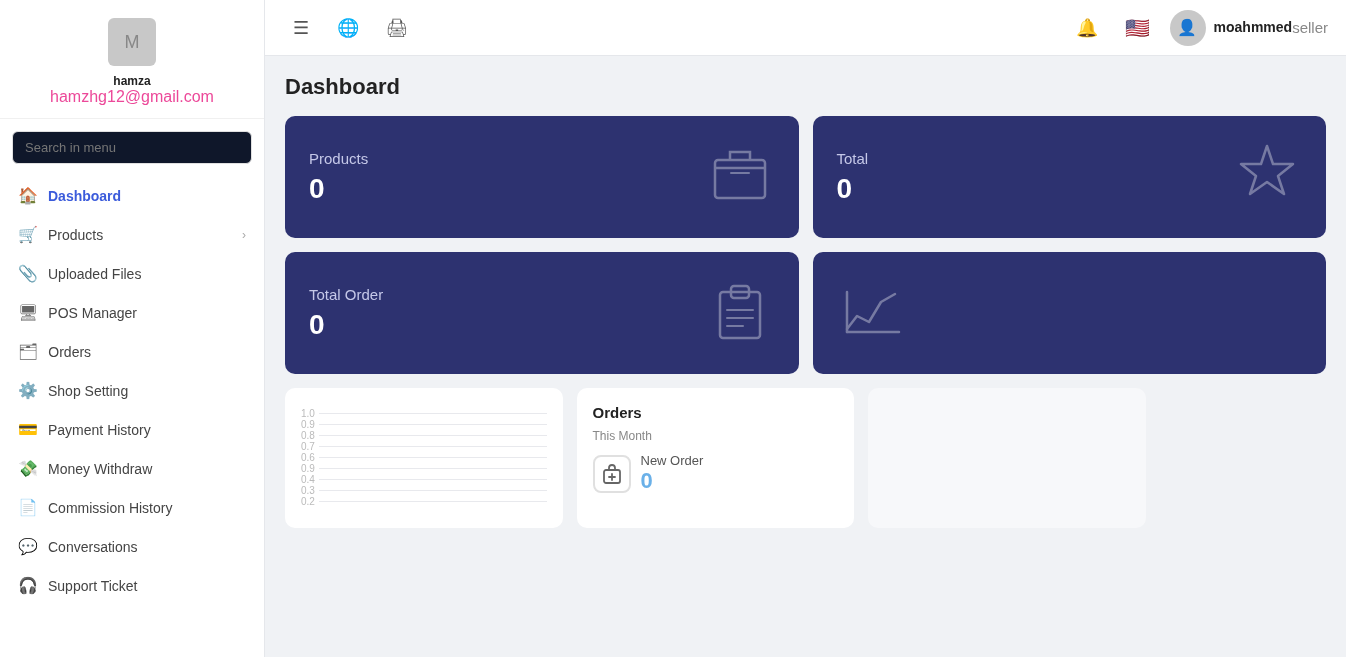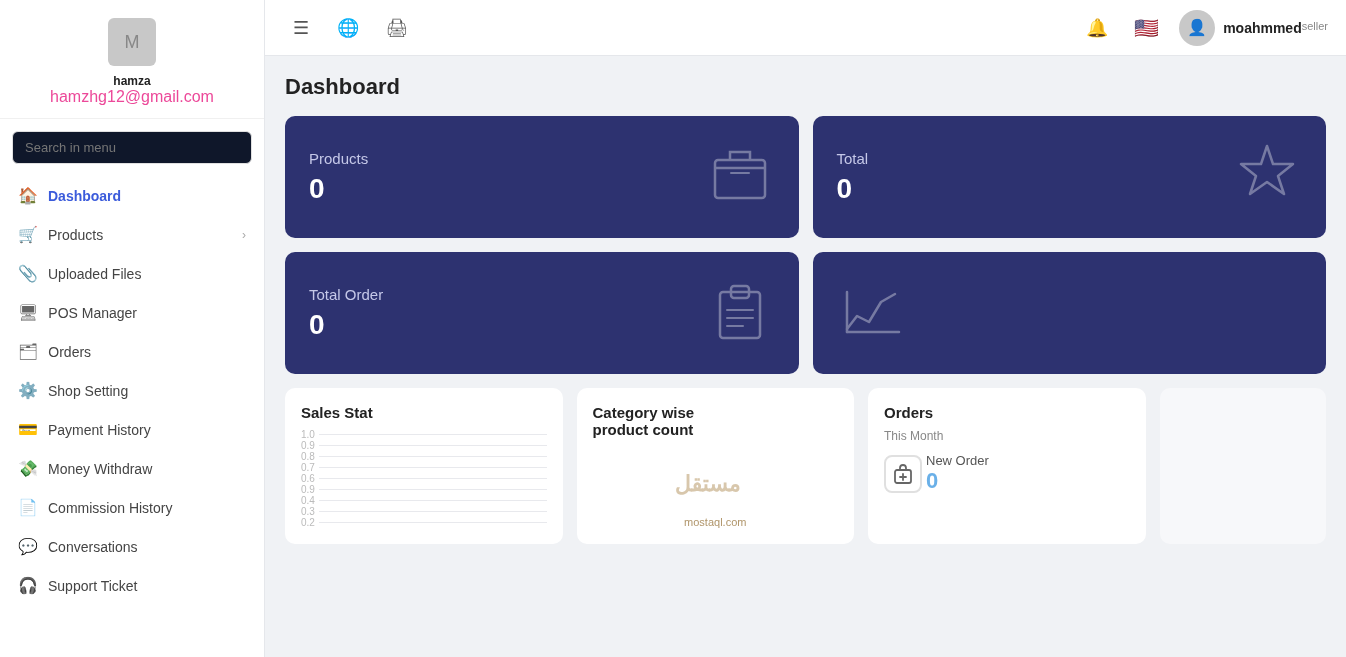--- a/index.html
+++ b/index.html
@@ -101,21 +101,21 @@
     .user-profile { display: flex; align-items: center; gap: 8px; }
     .user-avatar {
       width: 36px; height: 36px;
       background: #c8c8c8;
       border-radius: 50%;
       display: flex; align-items: center; justify-content: center;
       font-size: 16px; color: #888;
     }
     .user-info { display: flex; flex-direction: row; }
     .user-name { font-size: 14px; font-weight: 600; color: #222; }
-    .user-role { font-size: 11px; color: #888; }
+    .user-role { font-size: 15px; color: #888; }
 
     
     .content {
       flex: 1;
       padding: 18px 20px;
       overflow-y: auto;
     }
     .page-title {
       font-size: 22px;
       font-weight: 700;
@@ -205,21 +205,21 @@
       flex: 1;
       height: 1px;
       background: #e8e9ed;
     }
 
     
     .orders-this-month { font-size: 12px; color: #888; }
     .new-order-row {
       display: flex;
       align-items: center;
-      gap: 4px;
+      gap: 10px;
       margin-top: 10px;
     }
     .order-bag-icon {
       width: 38px; height: 38px;
       border: 2px solid #e0e0e0;
       border-radius: 8px;
       display: flex; align-items: center; justify-content: center;
       font-size: 20px;
       color: #666;
     }
@@ -397,21 +397,20 @@
             <line x1="10" y1="58" x2="62" y2="58" stroke="white" stroke-width="2.5" stroke-linecap="round"></line>
             <line x1="10" y1="18" x2="10" y2="58" stroke="white" stroke-width="2.5" stroke-linecap="round"></line>
           </svg>
         </div>
       </div>
     </div>
 
     <div class="widgets-row">
 
       <div class="widget-card">
-        <div class="widget-title">Sales Stat</div>
         <div class="chart-area">
           <div class="chart-lines">
             <div class="chart-line-row">
                 <span class="chart-line-label">1.0</span>
                 <div class="chart-line-tick"></div>
               </div>
             <div class="chart-line-row">
                 <span class="chart-line-label">0.9</span>
                 <div class="chart-line-tick"></div>
               </div>
@@ -440,29 +439,20 @@
                 <div class="chart-line-tick"></div>
               </div>
             <div class="chart-line-row">
                 <span class="chart-line-label">0.2</span>
                 <div class="chart-line-tick"></div>
               </div>
           </div>
         </div>
       </div>
 
-      <div class="widget-card">
-        <div class="widget-title">Category wise<br>product count</div>
-        <div class="category-img-placeholder">
-          <svg width="90" height="40" viewBox="0 0 90 40" xmlns="http://www.w3.org/2000/svg">
-            <text x="5" y="30" font-size="22" fill="#c8b08a" font-family="serif" font-weight="bold">مستقل</text>
-          </svg>
-        </div>
-        <div class="mostaql-watermark">mostaql.com</div>
-      </div>
 
       <div class="widget-card">
         <div class="widget-title">Orders</div>
         <div class="widget-subtitle orders-this-month">This Month</div>
         <div class="new-order-row">
           <div class="order-bag-icon">
             <svg width="22" height="22" viewBox="0 0 22 22" fill="none" xmlns="http://www.w3.org/2000/svg">
               <rect x="3" y="7" width="16" height="13" rx="2" stroke="#666" stroke-width="1.8" fill="none"></rect>
               <path d="M8 7 V5 C8 3.34 9.34 2 11 2 C12.66 2 14 3.34 14 5 V7" stroke="#666" stroke-width="1.8" fill="none"></path>
               <line x1="11" y1="11" x2="11" y2="17" stroke="#666" stroke-width="1.8" stroke-linecap="round"></line>

